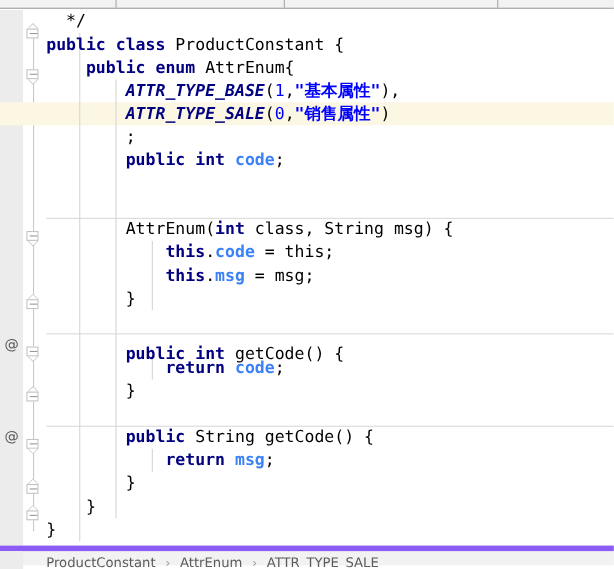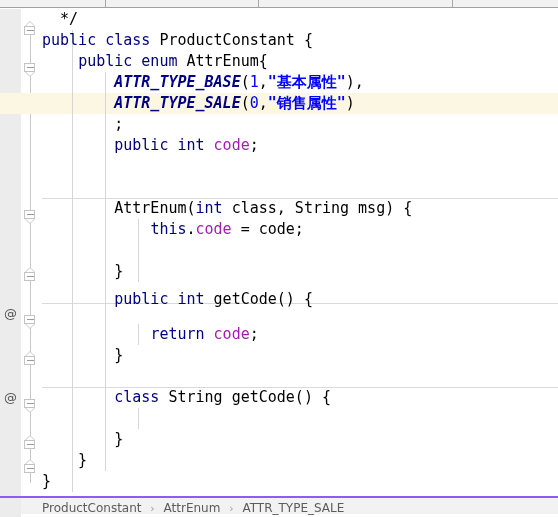--- a/index.html
+++ b/index.html
@@ -177,36 +177,36 @@
     background: #dadada;
   }
   
   .indent-guide {
     position: absolute;
     width: 1px;
     background: #d6d6d6;
   }
 
   
-  .kw   { color: #000080; font-weight: normal; }
+  .kw   { color: #000080; font-weight: bold; }
   .enm  { color: #000080; font-weight: bold; font-style: italic; }
-  .fld  { color: #a21caf; font-weight: normal; }
+  .fld  { color: #3b82f6; font-weight: bold; }
   .num  { color: #0000ff; }
   .str  { color: #0000ff; font-weight: bold; }
   .pln  { color: #000000; }
   .cmt  { color: #000000; }
 
   
   #breadcrumb-bar {
     position: absolute;
     left: 0; top: 496px;
     width: 558px;
     height: 18px;
     background: #f2f2f2;
-    border-top: 2px solid #8b5cf6;
+    border-top: 5px solid #8b5cf6;
     box-sizing: border-box;
   }
   #breadcrumb-gutter {
     position: absolute;
     left: 0; top: 0;
     width: 21px; height: 20px;
     background: #ececec;
   }
   #breadcrumb {
     position: absolute;
@@ -315,37 +315,39 @@
 
     <div class="line" style="top:105px"><span class="pln">        ;</span></div>
 
     <div class="line" style="top:126px"><span class="pln">        </span><span class="kw">public int</span><span class="pln"> </span><span class="fld">code</span><span class="pln">;</span></div>
 
 
     <div class="line" style="top:168px"></div>
 
     <div class="line" style="top:189px"><span class="pln">        </span><span class="pln">AttrEnum(</span><span class="kw">int</span><span class="pln"> class, String msg) {</span></div>
 
-    <div class="line" style="top:210px"><span class="pln">            </span><span class="kw">this</span><span class="pln">.</span><span class="fld">code</span><span class="pln"> = code;</span></div>
-
+    <div class="line" style="top:210px"><span class="pln">            </span><span class="kw">this</span><span class="pln">.</span><span class="fld">code</span><span class="pln"> = this;</span></div>
+
+    <div class="line" style="top:231px"><span class="pln">            </span><span class="kw">this</span><span class="pln">.</span><span class="fld">msg</span><span class="pln"> = msg;</span></div>
 
     <div class="line" style="top:252px"><span class="pln">        }</span></div>
 
     <div class="line" style="top:273px"></div>
 
-    <div class="line" style="top:280px"><span class="pln">        </span><span class="kw">public int</span><span class="pln"> getCode() {</span></div>
+    <div class="line" style="top:302px"><span class="pln">        </span><span class="kw">public int</span><span class="pln"> getCode() {</span></div>
 
     <div class="line" style="top:315px"><span class="pln">            </span><span class="kw">return</span><span class="pln"> </span><span class="fld">code</span><span class="pln">;</span></div>
 
     <div class="line" style="top:336px"><span class="pln">        }</span></div>
 
     <div class="line" style="top:357px"></div>
 
-    <div class="line" style="top:378px"><span class="pln">        </span><span class="kw">class</span><span class="pln"> String getCode() {</span></div>
-
+    <div class="line" style="top:378px"><span class="pln">        </span><span class="kw">public</span><span class="pln"> String getCode() {</span></div>
+
+    <div class="line" style="top:399px"><span class="pln">            </span><span class="kw">return</span><span class="pln"> </span><span class="fld">msg</span><span class="pln">;</span></div>
 
     <div class="line" style="top:420px"><span class="pln">        }</span></div>
 
     <div class="line" style="top:441px"><span class="pln">    }</span></div>
 
     <div class="line" style="top:462px"><span class="pln">}</span></div>
 
   </div>
 </div>
 

